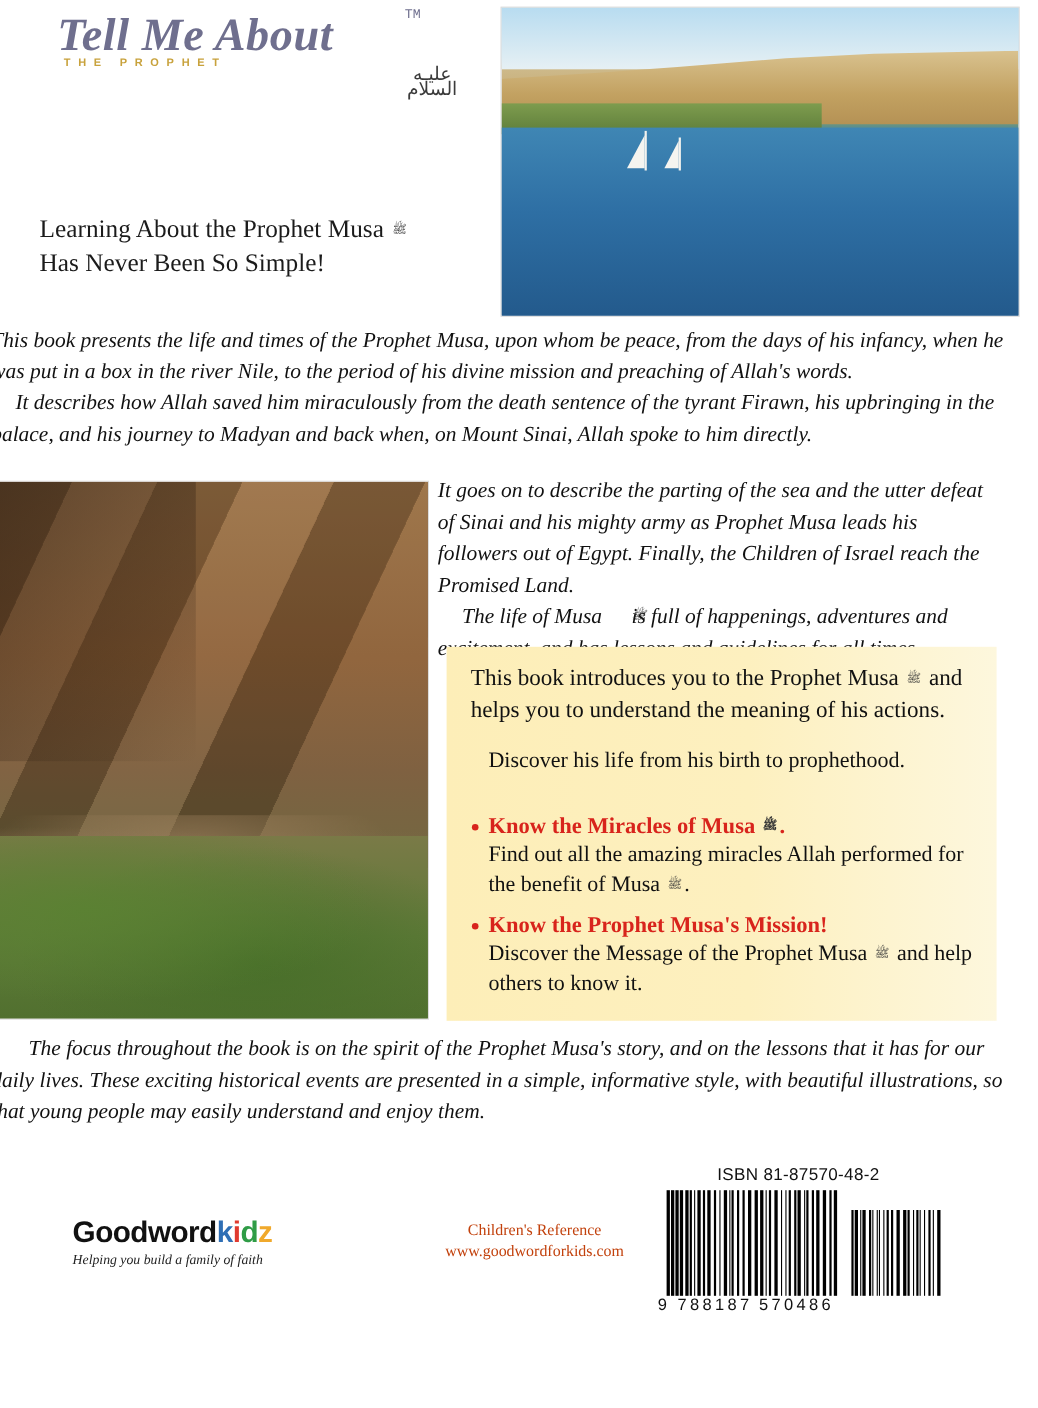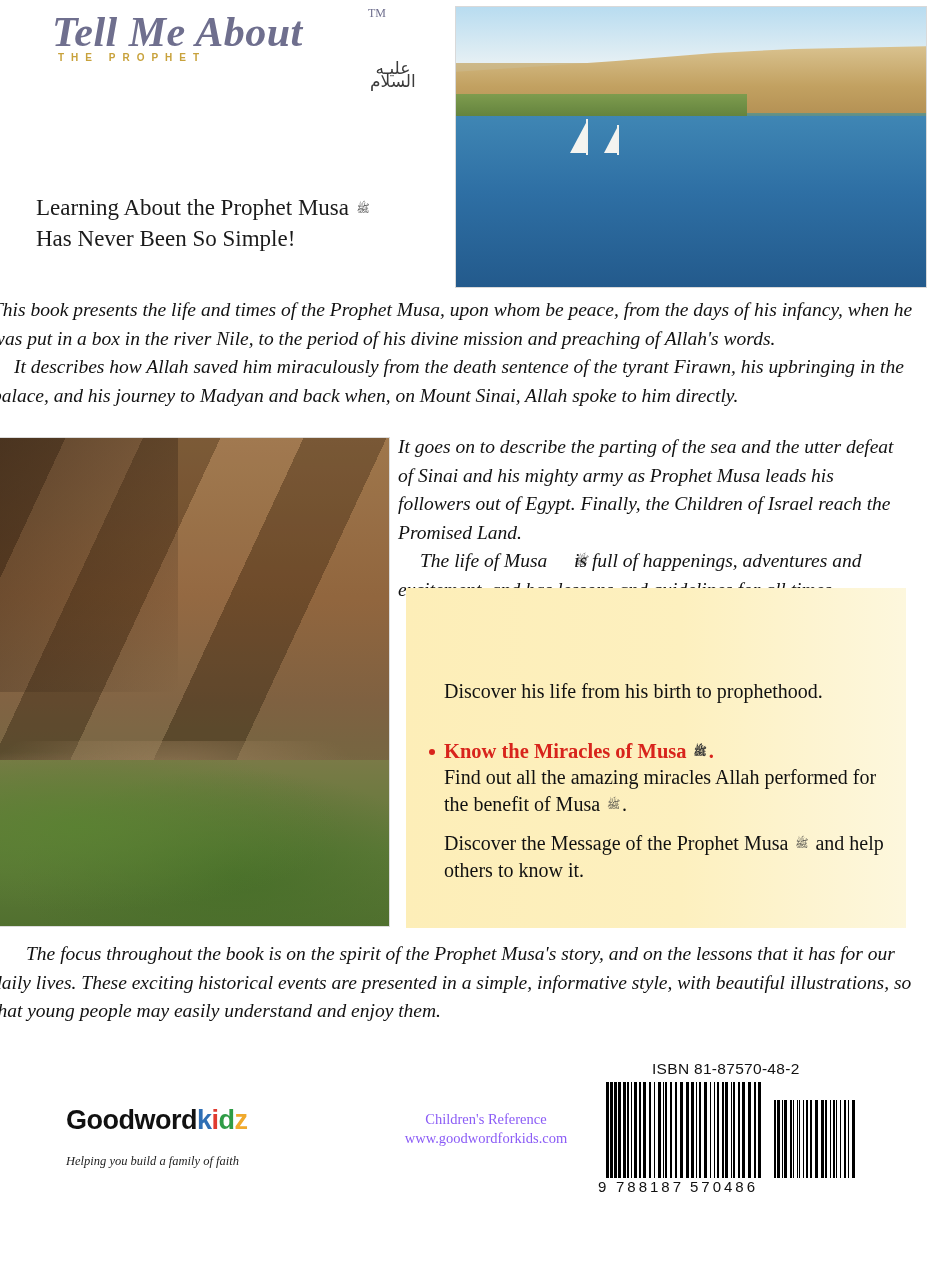--- a/index.html
+++ b/index.html
@@ -34,21 +34,21 @@
     color: #6f6f8e;
     letter-spacing: 0.5px;
     white-space: nowrap;
   }
   .title-tm {
     position: absolute;
     left: 368px;
     top: 6px;
     font-size: 12px;
     color: #6f6f8e;
-    font-family: Liberation Serif, serif;
+    font-family: Liberation Mono, monospace;
     text-align: right;
   }
   .title-line2 {
     position: absolute;
     left: 58px;
     top: 52px;
     font-family: "Liberation Sans", sans-serif;
     font-size: 10px;
     letter-spacing: 7px;
     color: #c8a23c;
@@ -296,32 +296,32 @@
   }
   .logo-k { color: #2f6fb5; }
   .logo-i { color: #e03a2f; }
   .logo-d { color: #2f9c46; }
   .logo-z { color: #f0a92c; }
   .logo-tag {
     font-family: "Liberation Serif", serif;
     font-style: italic;
     font-size: 12.5px;
     color: #222;
-    margin-top: 18px;
+    margin-top: 2px;
   }
   .ref {
     position: absolute;
     left: 386px;
     top: 1110px;
     width: 200px;
     text-align: center;
     font-family: "Liberation Serif", serif;
     font-size: 14.5px;
     line-height: 19px;
-    color: #8b5cf6;
+    color: #c2410c;
   }
 
   .isbn-text {
     position: absolute;
     left: 612px;
     top: 1060px;
     font-family: "Liberation Sans", sans-serif;
     font-size: 15.5px;
     color: #111;
     letter-spacing: 0.3px;
@@ -419,37 +419,43 @@
 <div class="para para-right">
   <p>It  goes on to describe the parting of the sea and the utter defeat of Sinai and his mighty army as Prophet Musa leads his followers out of Egypt. Finally, the Children of Israel reach the Promised Land.</p>
   <p class="indent">
     <span>The life of Musa</span>
     <span class="pbuh">ﷺ</span>
     <span>is full of happenings, adventures and excitement, and has lessons and guidelines for all times.</span>
   </p>
 </div>
 
 <div class="highlight">
+  <div class="hl-intro">
+    <span>This book introduces you to the Prophet Musa</span>
+    <span class="pbuh">ﷺ</span>
+    <span>and helps you to understand the meaning of his actions.</span>
+  </div>
 
   <div class="bullet-group bg1">
     <p class="bullet-body">Discover his life from his birth to prophethood.</p>
   </div>
 
   <div class="bullet-group bg2">
     <p class="bullet-head">
       <span>Know the Miracles of Musa</span>
       <span class="pbuh">ﷺ</span><span>.</span>
     </p>
     <p class="bullet-body">
       <span>Find out all the amazing miracles Allah performed for the benefit of Musa</span>
       <span class="pbuh">ﷺ</span><span>.</span>
     </p>
   </div>
 
   <div class="bullet-group bg3">
+    <p class="bullet-head">Know the Prophet Musa's Mission!</p>
     <p class="bullet-body">
       <span>Discover the Message of the Prophet Musa</span>
       <span class="pbuh">ﷺ</span>
       <span>and help others to know it.</span>
     </p>
   </div>
 </div>
 
 <div class="para para-bottom">
   <p>The focus throughout the book is on the spirit of the Prophet Musa's story, and on the lessons that it has for our daily lives. These exciting historical events are presented in a simple, informative style, with beautiful illustrations, so that young people may easily understand and enjoy them.</p>

